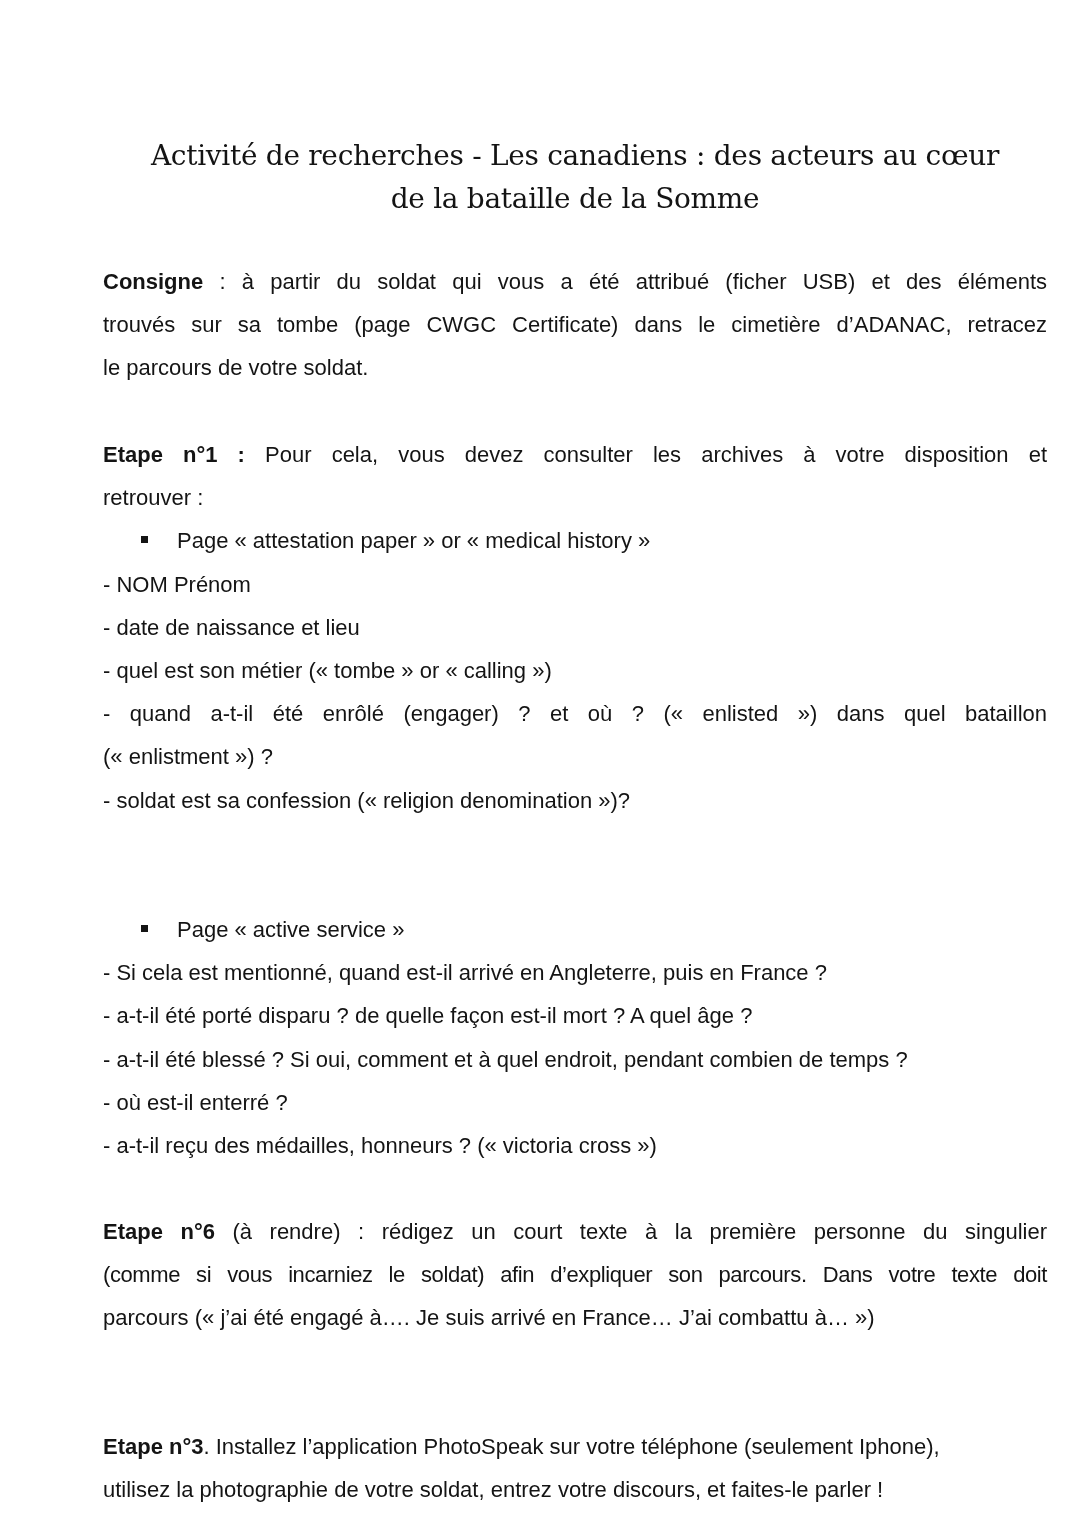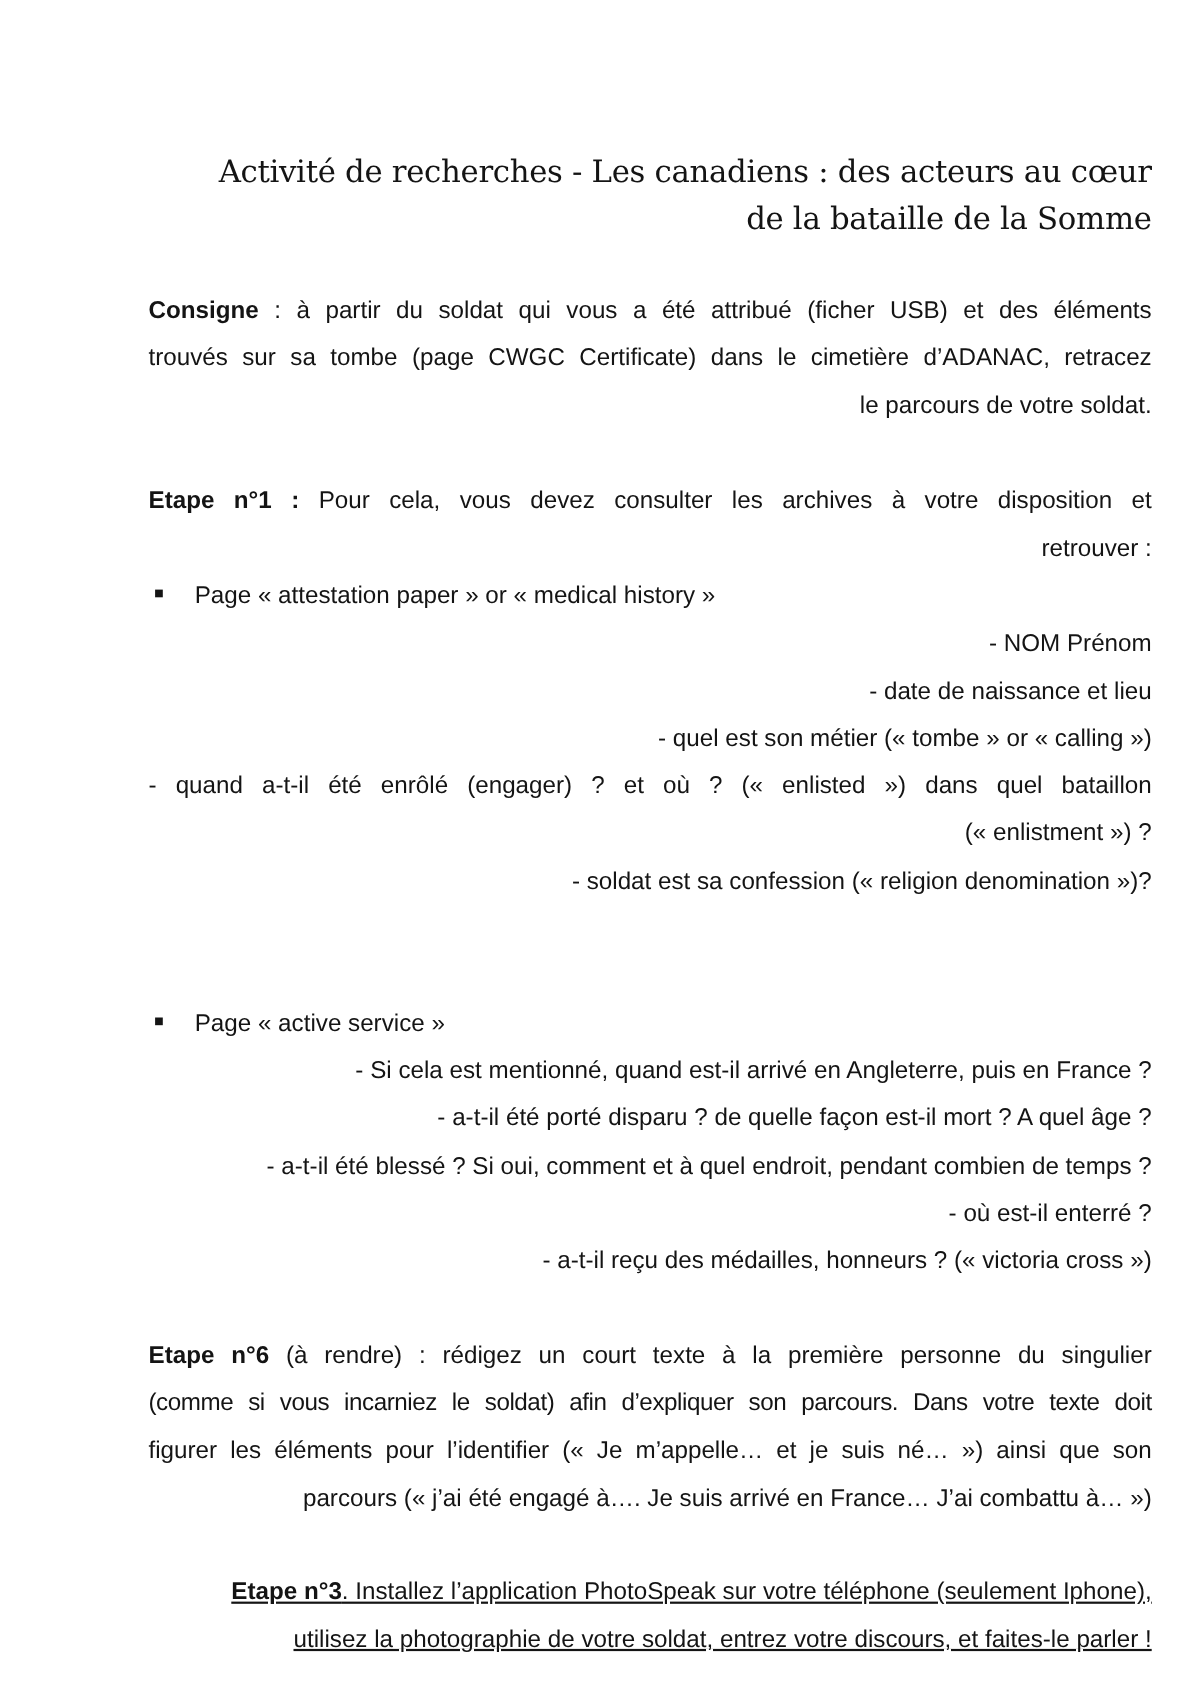--- a/index.html
+++ b/index.html
@@ -40,26 +40,24 @@
     }
     .para {
       position: absolute;
       left: 0;
       width: 944px;
       margin: 0;
     }
     .justify-last {
       text-align: justify;
       text-align-last: justify;
-      margin-left: 32px;
     }
     .line {
       display: block;
       white-space: nowrap;
-      text-align: right;
     }
     b, .bold {
       font-weight: bold;
     }
     .bullet-line {
       display: block;
       white-space: nowrap;
       padding-left: 38px;
       position: relative;
     }
@@ -116,22 +114,21 @@
     <span class="line">- Si cela est mentionné, quand est-il arrivé en Angleterre, puis en France ?</span>
     <span class="line">- a-t-il été porté disparu ? de quelle façon est-il mort ? A quel âge ?</span>
     <span class="line">- a-t-il été blessé ? Si oui, comment et à quel endroit, pendant combien de temps ?</span>
     <span class="line">- où est-il enterré ?</span>
     <span class="line">- a-t-il reçu des médailles, honneurs ? (« victoria cross »)</span>
   </div>
 
   <div class="para body-text" style="top:1210px;">
     <span class="line justify-last"><b>Etape n°6</b><span> (à rendre) : rédigez un court texte à la première personne du singulier</span></span>
     <span class="line justify-last" style="letter-spacing:-0.4px;">(comme si vous incarniez le soldat) afin d’expliquer son parcours. Dans votre texte doit</span>
-    <span class="line justify-last">figurer les éléments pour l’identifier (« Je m’appelle… et je suis né… ») ainsi que son</span>
     <span class="line">parcours (« j’ai été engagé à…. Je suis arrivé en France… J’ai combattu à… »)</span>
   </div>
 
-  <div class="para body-text" style="top:1425px;text-decoration:underline;">
+  <div class="para body-text" style="top:1425px;">
     <span class="line"><b>Etape n°3</b><span>. Installez l’application PhotoSpeak sur votre téléphone (seulement Iphone),</span></span>
     <span class="line">utilisez la photographie de votre soldat, entrez votre discours, et faites-le parler !</span>
   </div>
 
 </div>
 
 </body></html>

